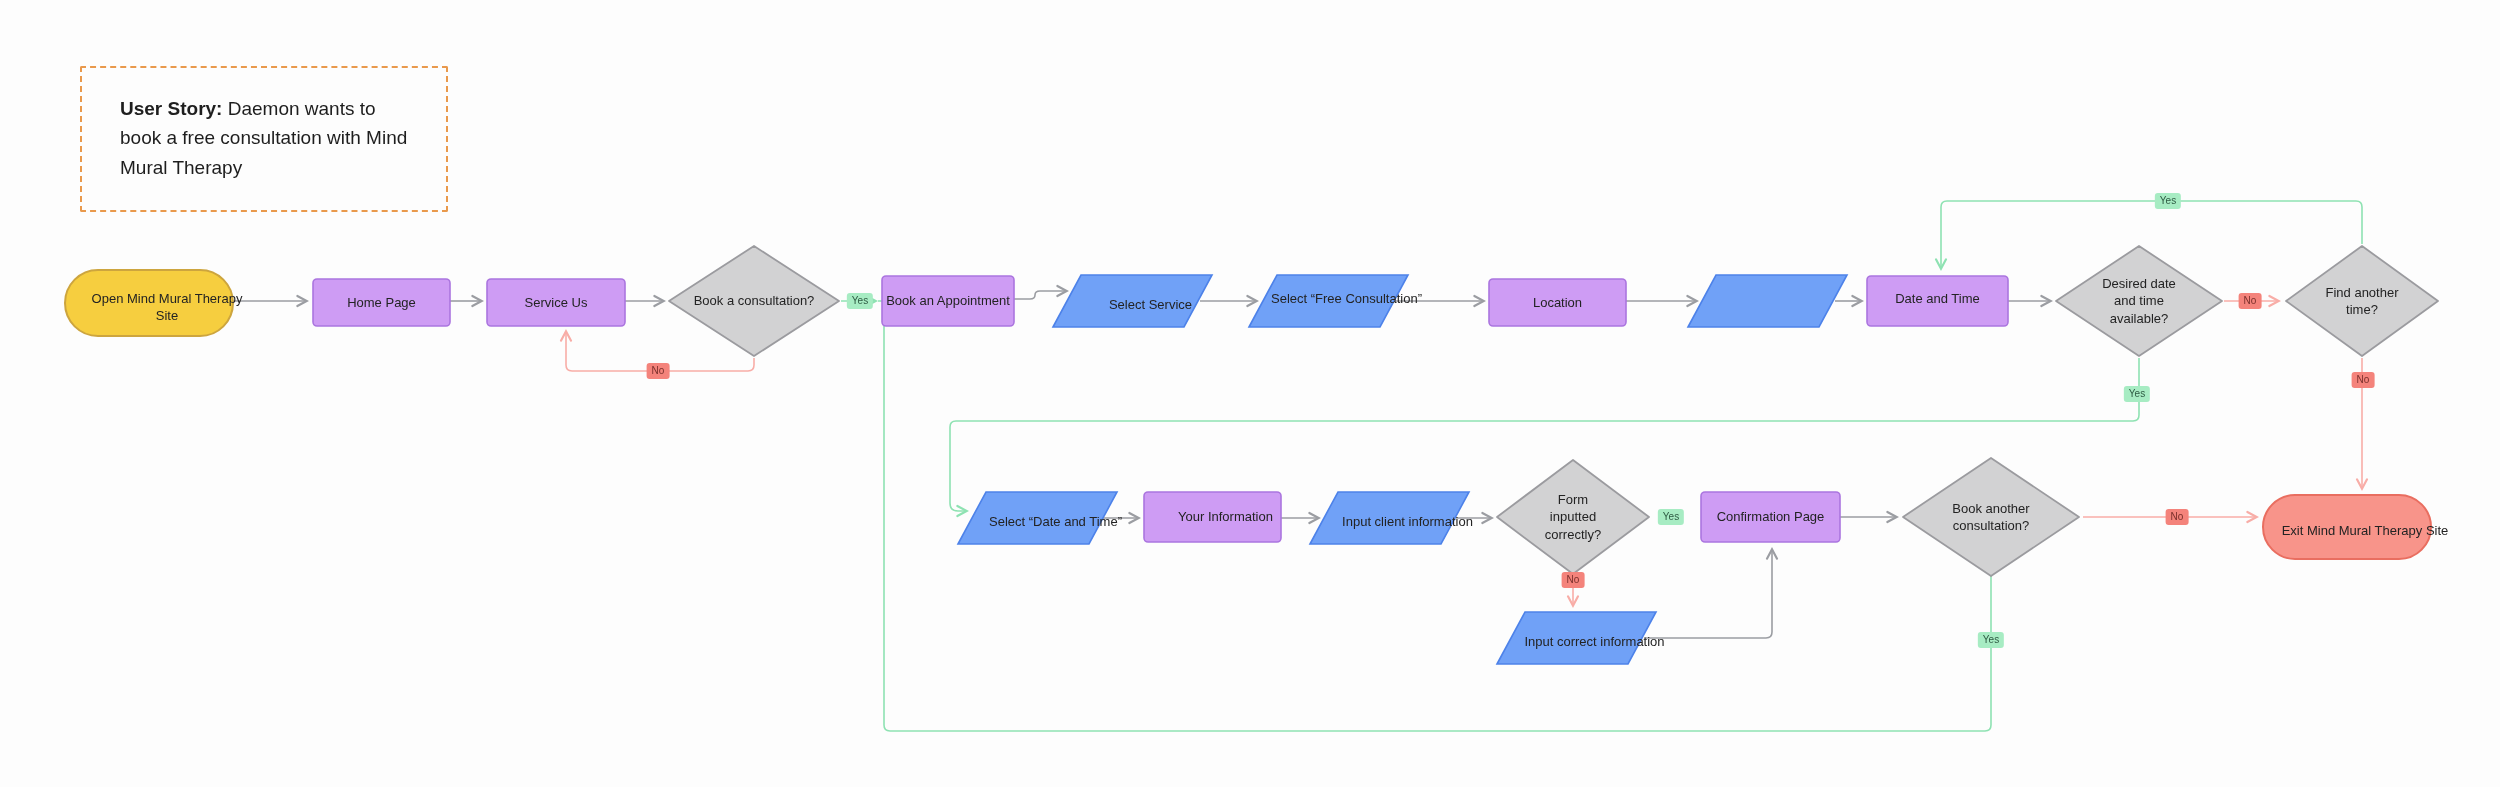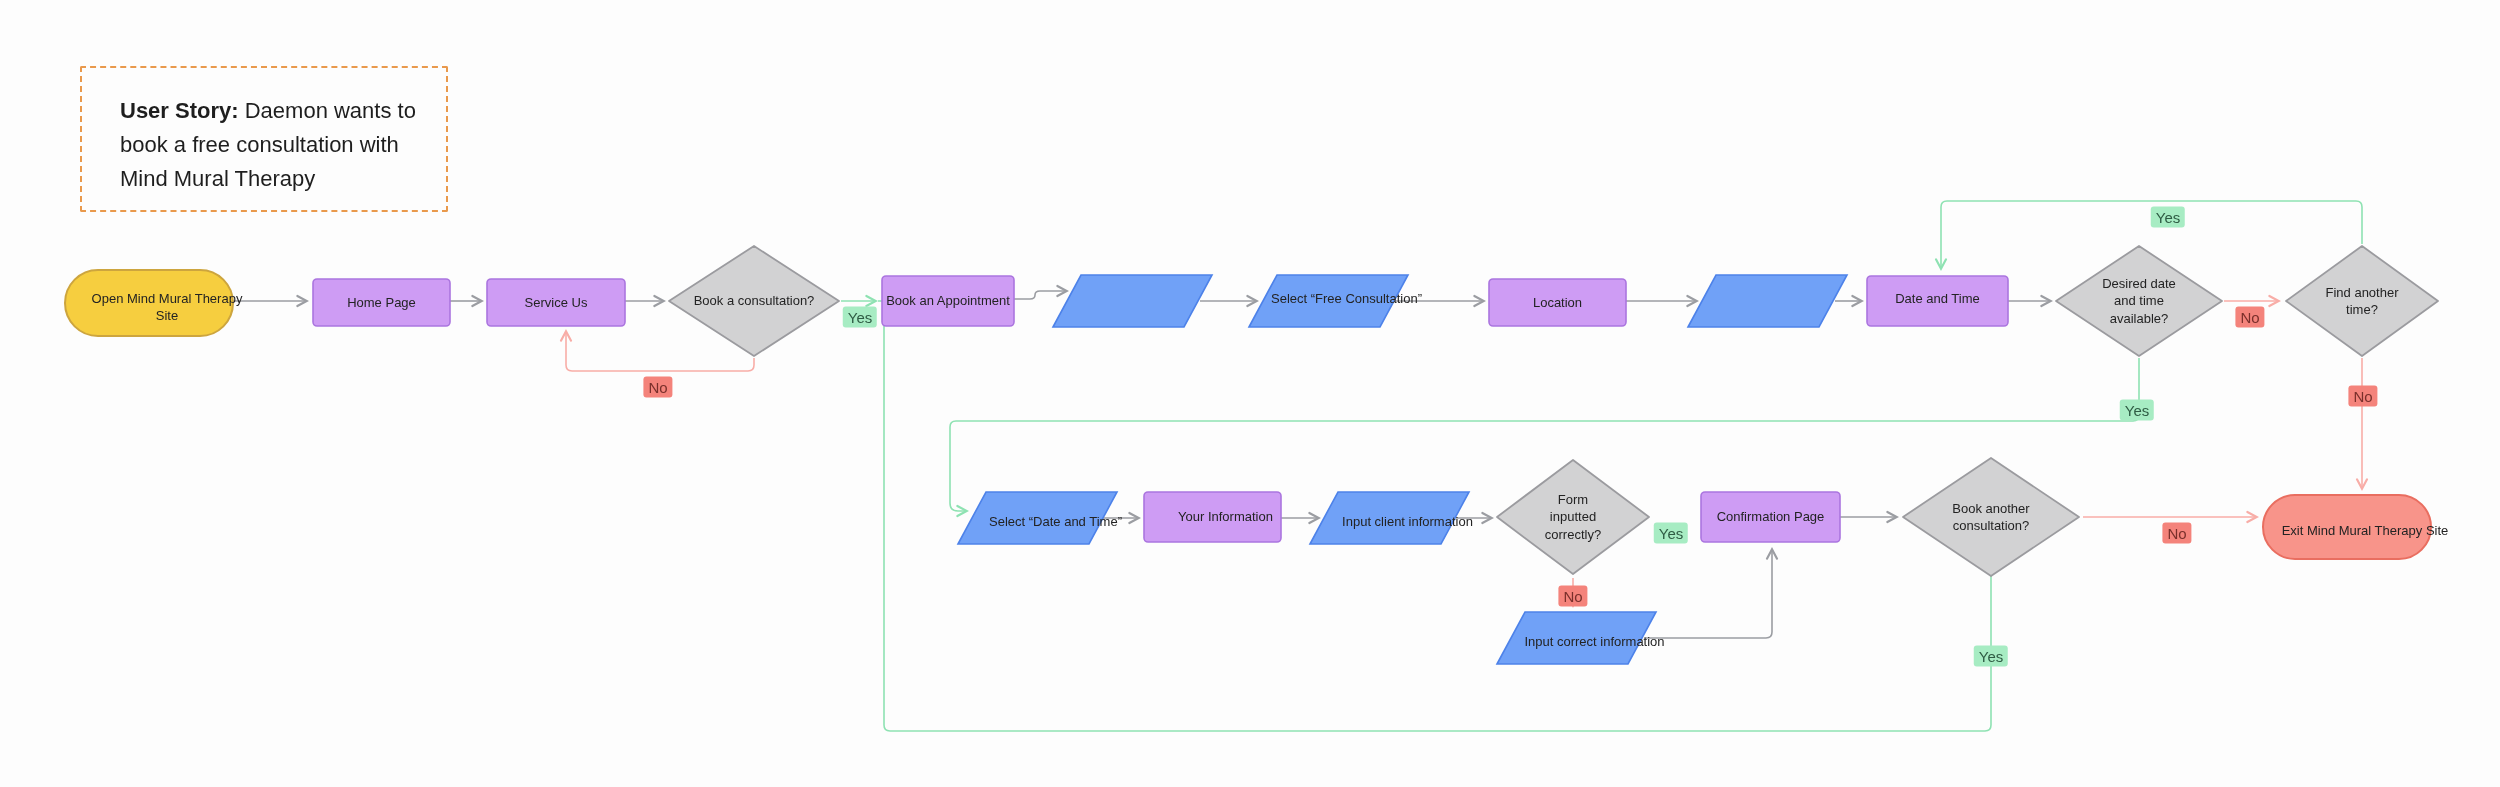--- a/index.html
+++ b/index.html
@@ -19,29 +19,29 @@
   .edge-green{fill:none;stroke:var(--edge-green,#8ee2b2);stroke-width:1.6;}
   .edge-red{fill:none;stroke:var(--edge-red,#f8ada7);stroke-width:1.6;}
   
   .node-label{
     position:absolute;display:flex;align-items:center;justify-content:center;
     text-align:center;font-size:13px;line-height:1.32;pointer-events:none;
   }
   .pad{padding:4px 18px;}
   .badge{
     position:absolute;transform:translate(-50%,-50%);
-    font-size:15px;line-height:1;padding:3px 5px;border-radius:3px;font-weight:400;margin-top:16px;
+    font-size:10px;line-height:1;padding:3px 5px;border-radius:3px;font-weight:400;
   }
   .badge-yes{background:var(--badge-yes-bg,#a7ecc3);color:var(--badge-yes-text,#2f5c44);}
   .badge-no{background:var(--badge-no-bg,#f4837b);color:var(--badge-no-text,#792f2b);}
   
   .story{
     position:absolute;left:80px;top:66px;width:368px;height:146px;box-sizing:border-box;
     border:2px dashed var(--story-border,#e9994c);border-radius:2px;background:transparent;
-    padding:26px 26px 0 38px;font-size:22px;line-height:1.55;color:#1e1e1e;
+    padding:26px 26px 0 38px;font-size:19px;line-height:1.55;color:#1e1e1e;
   }
   .story b{font-weight:700;}
 </style>
 </head>
 <body>
 
 <div id="canvas">
 
   <div class="story">
     <b>User Story:</b>
@@ -107,20 +107,21 @@
     <polygon class="shape-gray" points="1991,458 2079,517 1991,576 1903,517"></polygon>
     <polygon class="shape-blue" points="1497,664 1525,612 1656,612 1628,664"></polygon>
     <rect class="shape-salmon" x="2263" y="495" width="168" height="64" rx="32"></rect>
   </svg>
 
   <div class="node-label pad" style="left:65px;top:270px;width:168px;height:66px">Open  Mind Mural Therapy Site</div>
   <div class="node-label" style="left:313px;top:279px;width:137px;height:47px">Home Page</div>
   <div class="node-label" style="left:487px;top:279px;width:138px;height:47px">Service Us</div>
   <div class="node-label" style="left:674px;top:264px;width:160px;height:74px">Book a consultation?</div>
   <div class="node-label" style="left:882px;top:276px;width:132px;height:50px">Book an Appointment</div>
+  <div class="node-label pad" style="left:1053px;top:275px;width:159px;height:52px">Select Service</div>
   <div class="node-label pad" style="left:1249px;top:275px;width:159px;height:40px">Select “Free Consultation”</div>
   <div class="node-label" style="left:1489px;top:279px;width:137px;height:47px">Location</div>
   <div class="node-label" style="left:1867px;top:276px;width:141px;height:45px">Date and Time</div>
   <div class="node-label" style="left:2094px;top:262px;width:90px;height:78px">Desired date and time available?</div>
   <div class="node-label" style="left:2317px;top:268px;width:90px;height:66px">Find another time?</div>
   <div class="node-label pad" style="left:958px;top:492px;width:159px;height:52px">Select “Date and Time”</div>
   <div class="node-label" style="left:1144px;top:492px;width:163px;height:50px">Your Information</div>
   <div class="node-label pad" style="left:1310px;top:492px;width:159px;height:52px">Input client information</div>
   <div class="node-label" style="left:1533px;top:478px;width:80px;height:78px">Form inputted correctly?</div>
   <div class="node-label" style="left:1701px;top:492px;width:139px;height:50px">Confirmation Page</div>

